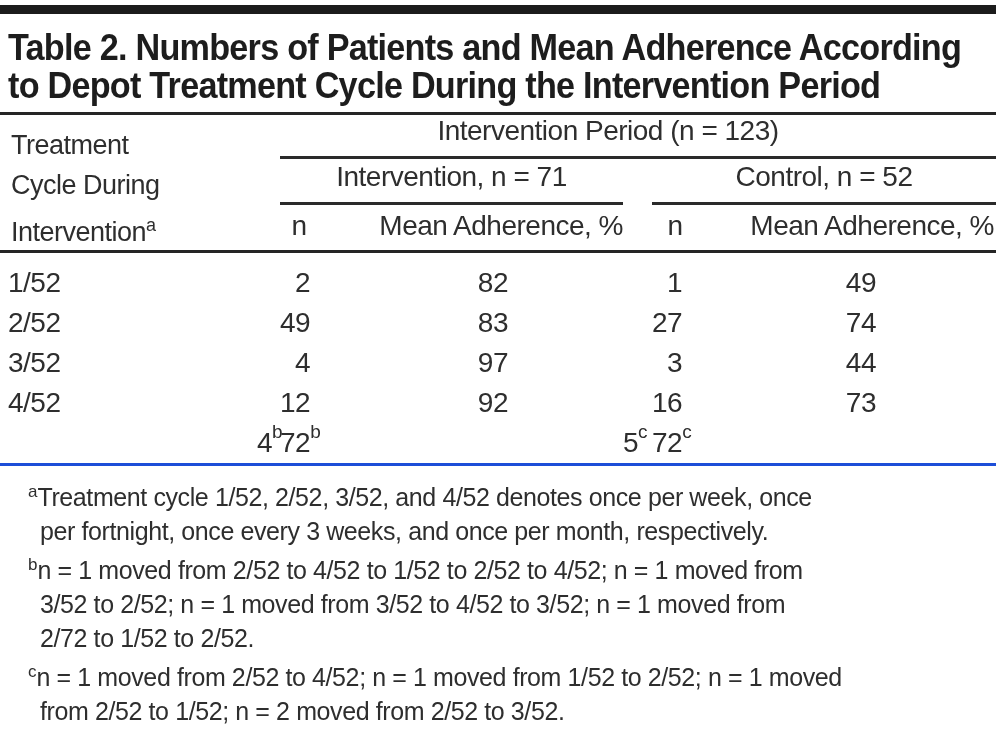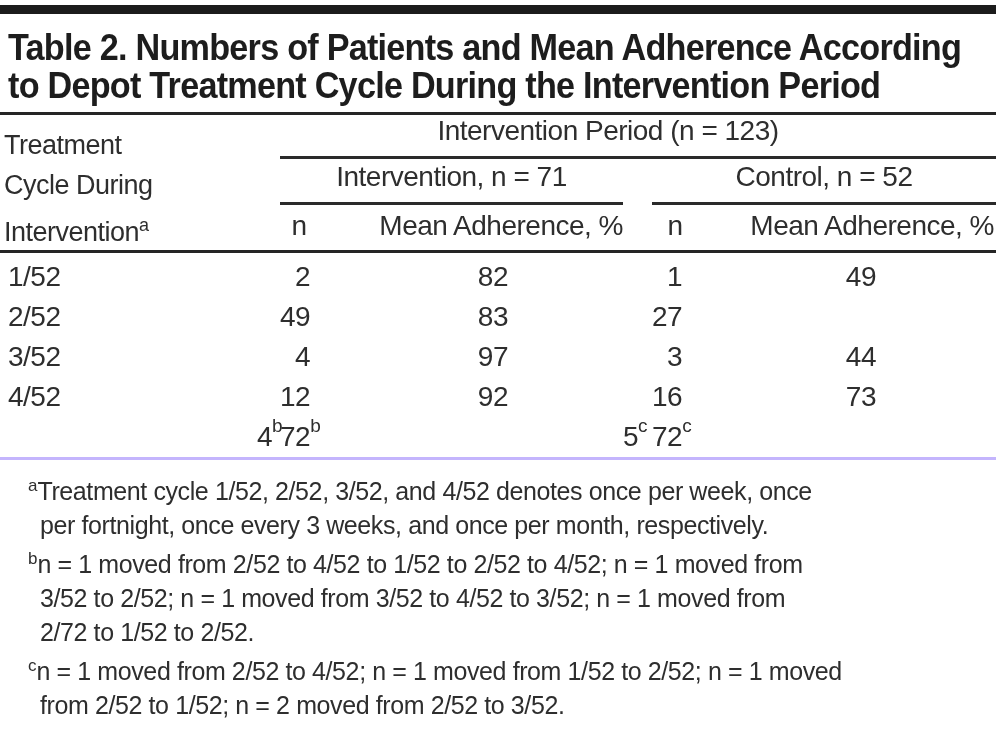--- a/index.html
+++ b/index.html
@@ -22,21 +22,21 @@
   
   .hgrid{
     display:grid;
     grid-template-columns:280px 38px 305px 29px 46px 1fr;
     grid-template-rows:44px 46px 45px;
     border-bottom:3px solid #252525;
     font-size:28px;letter-spacing:-0.5px;color:#2e2e2e;
   }
   .stub{
     grid-column:1;grid-row:1/4;
-    padding:10px 0 0 4px;line-height:40px;font-size:27px;
+    padding:10px 0 0 11px;line-height:40px;font-size:27px;
   }
   .spanner-period{
     grid-column:2/7;grid-row:1;
     border-bottom:3px solid #2a2a2a;
     display:flex;align-items:flex-start;justify-content:center;
     padding-bottom:7px;
   }
   .spanner-period span{position:relative;left:-30px;}
   .grp{
     grid-row:2;
@@ -47,21 +47,21 @@
   .grp1{grid-column:2/4;}
   .grp-gap{grid-column:4;grid-row:2;}
   .grp2{grid-column:5/7;}
   .ch{grid-row:3;display:flex;align-items:flex-end;padding-bottom:8px;}
   .ch-n1{grid-column:2;justify-content:center;}
   .ch-m1{grid-column:3;justify-content:flex-end;}
   .ch-gap{grid-column:4;}
   .ch-n2{grid-column:5;justify-content:center;}
   .ch-m2{grid-column:6;justify-content:flex-end;padding-right:2px;}
   
-  .tbody{border-bottom:3px solid #c4b5fd;padding-top:4px;}
+  .tbody{border-bottom:3px solid #1d4ed8;padding-top:10px;}
   .trow{
     display:grid;
     grid-template-columns:280px 38px 305px 29px 46px 1fr;
     min-height:40px;line-height:40px;
     font-size:28px;letter-spacing:-0.5px;color:#2e2e2e;
   }
   .cell{white-space:nowrap;}
   .cell.label{padding-left:8px;text-align:left;}
   .cell.num{text-align:right;}
   .cell.n1{padding-right:8px;}
@@ -122,20 +122,21 @@
       <div class="cell num n2"><span class="nw"><span>1</span><sup class="fsup"></sup></span></div>
       <div class="cell num m2"><span class="nw"><span>49</span><sup class="fsup"></sup></span></div>
     </div>
 
     <div class="trow">
       <div class="cell label">2/52</div>
       <div class="cell num n1"><span class="nw"><span>49</span><sup class="fsup"></sup></span></div>
       <div class="cell num m1"><span class="nw"><span>83</span><sup class="fsup"></sup></span></div>
       <div class="cell"></div>
       <div class="cell num n2"><span class="nw"><span>27</span><sup class="fsup"></sup></span></div>
+      <div class="cell num m2"><span class="nw"><span>74</span><sup class="fsup"></sup></span></div>
     </div>
 
     <div class="trow">
       <div class="cell label">3/52</div>
       <div class="cell num n1"><span class="nw"><span>4</span><sup class="fsup"></sup></span></div>
       <div class="cell num m1"><span class="nw"><span>97</span><sup class="fsup"></sup></span></div>
       <div class="cell"></div>
       <div class="cell num n2"><span class="nw"><span>3</span><sup class="fsup"></sup></span></div>
       <div class="cell num m2"><span class="nw"><span>44</span><sup class="fsup"></sup></span></div>
     </div>

